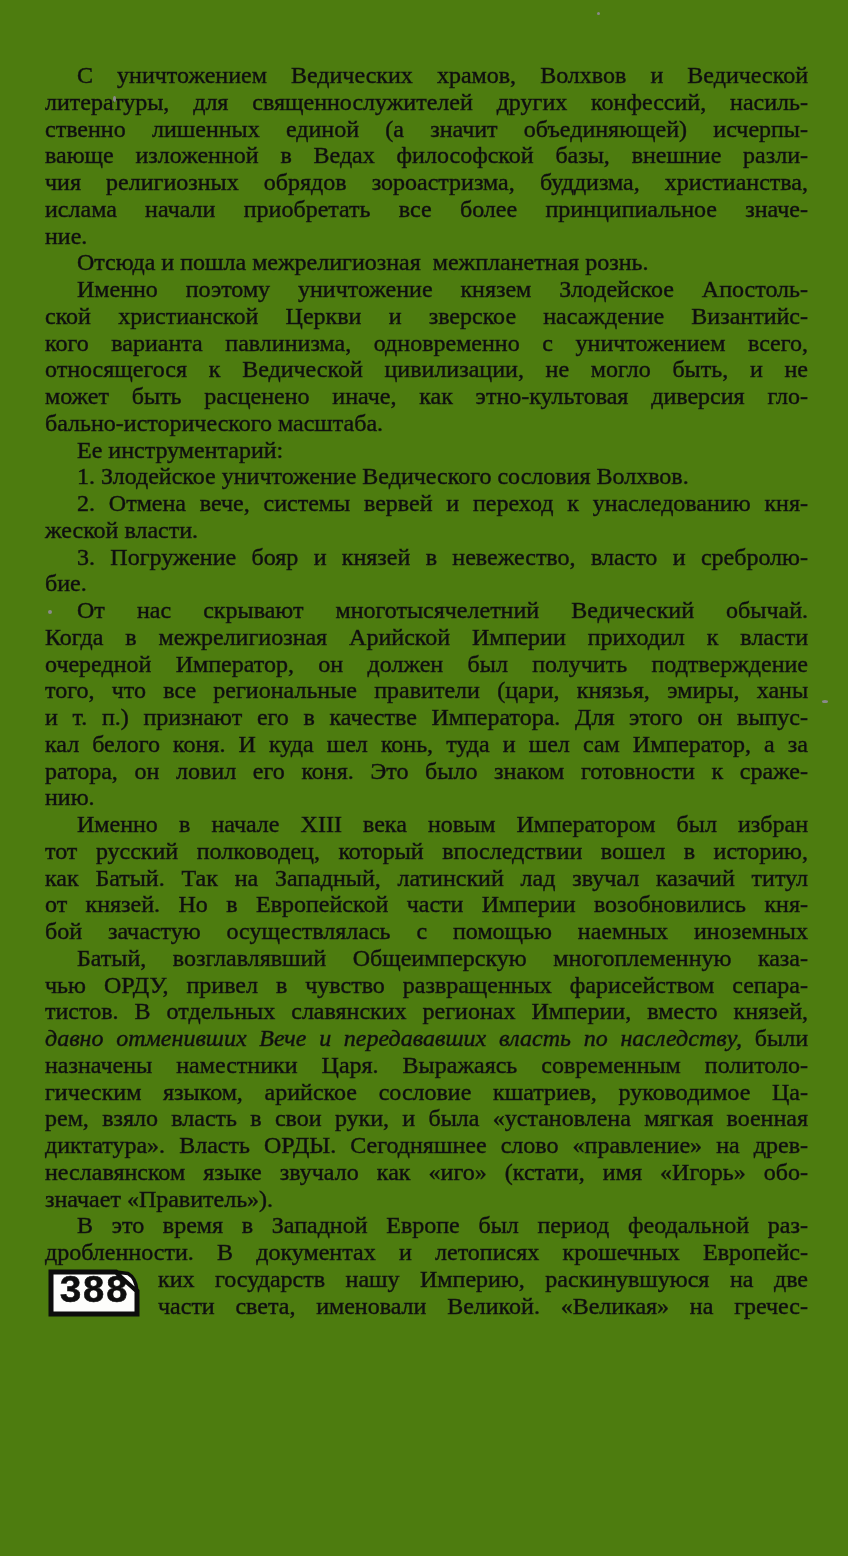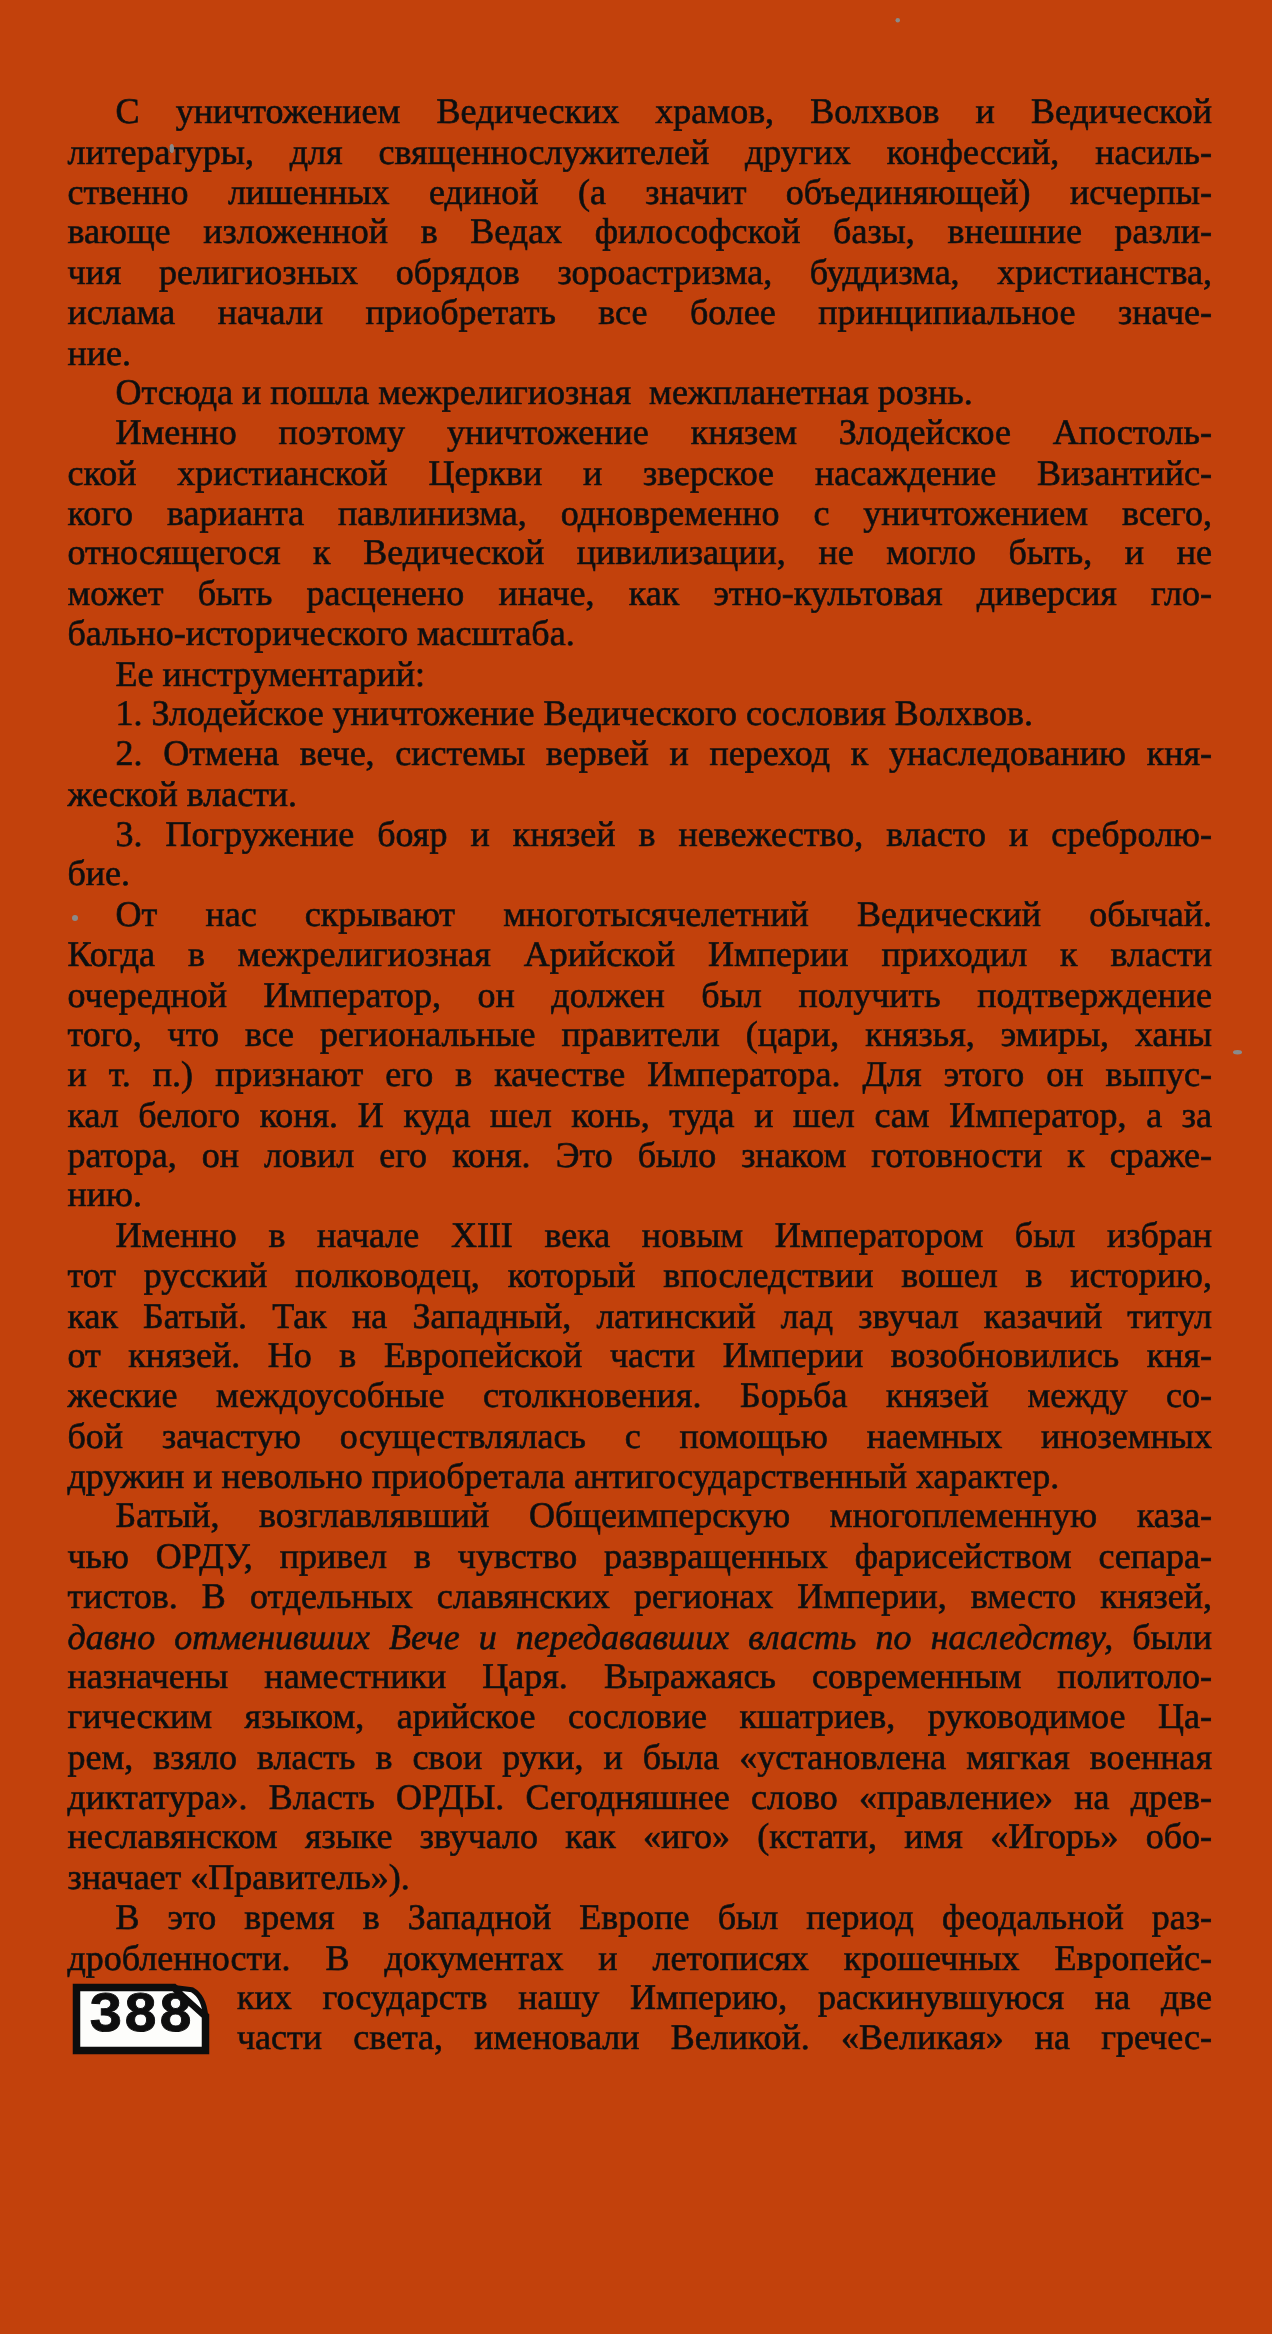--- a/index.html
+++ b/index.html
@@ -1,19 +1,19 @@
 <!DOCTYPE html>
 <html><head>
 <meta charset="utf-8">
 <style>
   html,body{margin:0;padding:0;background:#ffffff;}
   .page{
     position:relative;
     width:848px;height:1556px;
-    background:#c2410c;
+    background:#4d7c0f;
     overflow:hidden;
     font-family:"Liberation Serif","DejaVu Serif",serif;
     color:#0e0e0e;
   }
   .textcol{position:absolute;left:45px;top:62px;width:763px;}
   .para{margin:0;}
   .line{
     font-size:24px;
     line-height:26.75px;
     height:26.75px;
@@ -92,23 +92,21 @@
         <div class="line">и т. п.) признают его в качестве Императора. Для этого он выпус-</div>
         <div class="line">кал белого коня. И куда шел конь, туда и шел сам Император, а за</div>
         <div class="line">ратора, он ловил его коня. Это было знаком готовности к сраже-</div>
         <div class="line lastline">нию.</div>
       </div>
       <div class="para">
         <div class="line first">Именно в начале XIII века новым Императором был избран</div>
         <div class="line">тот русский полководец, который впоследствии вошел в историю,</div>
         <div class="line">как Батый. Так на Западный, латинский лад звучал казачий титул</div>
         <div class="line">от князей. Но в Европейской части Империи возобновились кня-</div>
-        <div class="line">жеские междоусобные столкновения. Борьба князей между со-</div>
         <div class="line">бой зачастую осуществлялась с помощью наемных иноземных</div>
-        <div class="line lastline">дружин и невольно приобретала антигосударственный характер.</div>
       </div>
       <div class="para">
         <div class="line first">Батый, возглавлявший Общеимперскую многоплеменную каза-</div>
         <div class="line">чью ОРДУ, привел в чувство развращенных фарисейством сепара-</div>
         <div class="line">тистов. В отдельных славянских регионах Империи, вместо князей,</div>
         <div class="line"><span class="it">давно отменивших Вече и передававших власть по наследству,</span><span> были</span></div>
         <div class="line">назначены наместники Царя. Выражаясь современным политоло-</div>
         <div class="line">гическим языком, арийское сословие кшатриев, руководимое Ца-</div>
         <div class="line">рем, взяло власть в свои руки, и была «установлена мягкая военная</div>
         <div class="line">диктатура». Власть ОРДЫ. Сегодняшнее слово «правление» на древ-</div>

